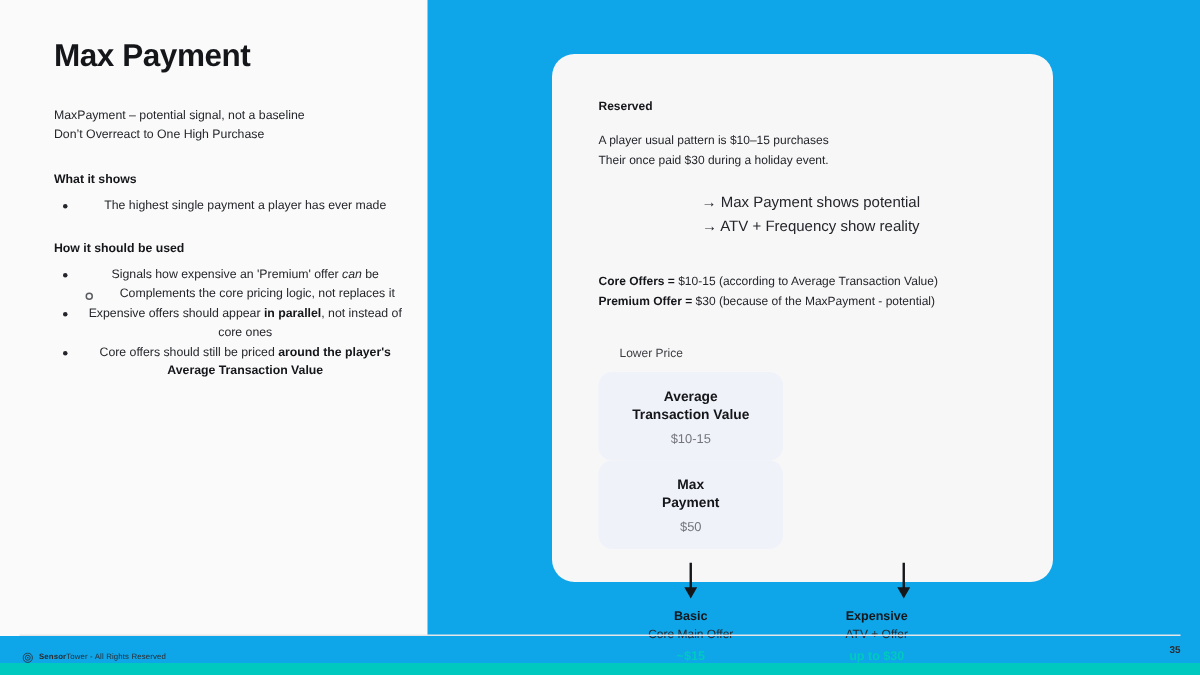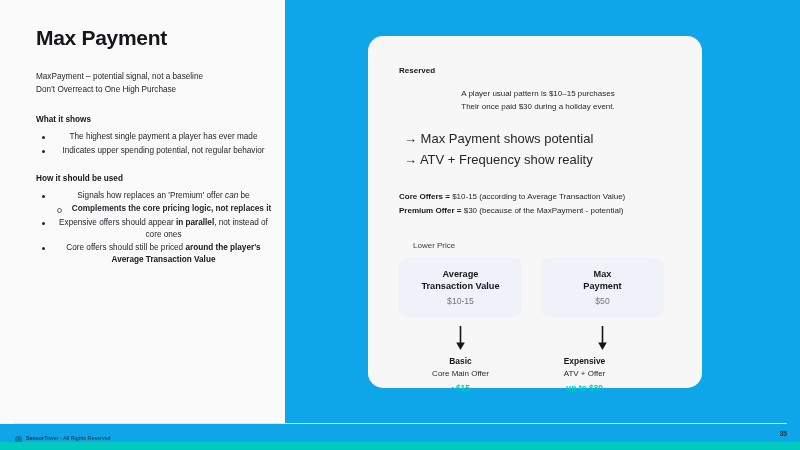--- a/index.html
+++ b/index.html
@@ -64,21 +64,21 @@
   ul.bl > li::before {
     content: "";
     position: absolute;
     left: 6px; top: 5px;
     width: 3px; height: 3px;
     border-radius: 50%;
     background: #25262b;
   }
   ul.sub {
     list-style: none;
-    margin: 0; padding: 0; font-weight: bold;
+    margin: 0; padding: 0;
   }
   ul.sub > li {
     position: relative;
     padding-left: 16px;
     margin-top: 1px;
     font-size: 8.2px;
     line-height: 1.5;
   }
   ul.sub > li::before {
     content: "";
@@ -109,46 +109,46 @@
     font-size: 8px;
     font-weight: bold;
     color: #15161a;
     margin-bottom: 13px;
   }
   .ex-body {
     font-size: 8px;
     color: #25262b;
     line-height: 1.6;
     margin-bottom: 14px;
-    text-align: center;
   }
   .ex-arrows {
-    font-size: 13px;
+    font-size: 10px;
     color: #25262b;
     line-height: 1.65;
     padding-left: 5px;
     margin-bottom: 20px;
+    text-align: center;
   }
   .offers {
     font-size: 8px;
     color: #25262b;
     line-height: 1.65;
     margin-bottom: 24px;
   }
   .lower-price {
     font-size: 8px;
     color: #3c3d42;
     margin-bottom: 8px;
     padding-left: 14px;
   }
 
   .boxes {
     position: relative;
     display: flex;
-    gap: 19px;
+    flex-direction: column;
   }
   .box {
     width: 123px;
     height: 59px;
     background: #f0f2fa;
     border-radius: 9px;
     display: flex;
     flex-direction: column;
     align-items: center;
     justify-content: center;
@@ -251,27 +251,26 @@
     <div class="title">Max Payment</div>
 
     <div class="subtitle">
       <div>MaxPayment – potential signal, not a baseline</div>
       <div>Don’t Overreact to One High Purchase</div>
     </div>
 
     <div class="sec-head">What it shows</div>
     <ul class="bl">
       <li>The highest single payment a player has ever made</li>
-      <li> Indicates upper spending potential, not regular behavior</li>
     </ul>
 
     <div class="sec-head">How it should be used</div>
     <ul class="bl">
       <li>
-        <span>Signals how replaces an 'Premium' offer </span><span class="ital">can</span><span> be</span>
+        <span>Signals how expensive an 'Premium' offer </span><span class="ital">can</span><span> be</span>
         <ul class="sub">
           <li>Complements the core pricing logic, not replaces it</li>
         </ul>
       </li>
       <li>
         <span>Expensive offers should appear </span><span class="bold">in parallel</span><span>, not instead of core ones</span>
       </li>
       <li>
         <span>Core offers should still be priced </span><span class="bold">around the player's Average Transaction Value</span>
       </li>

